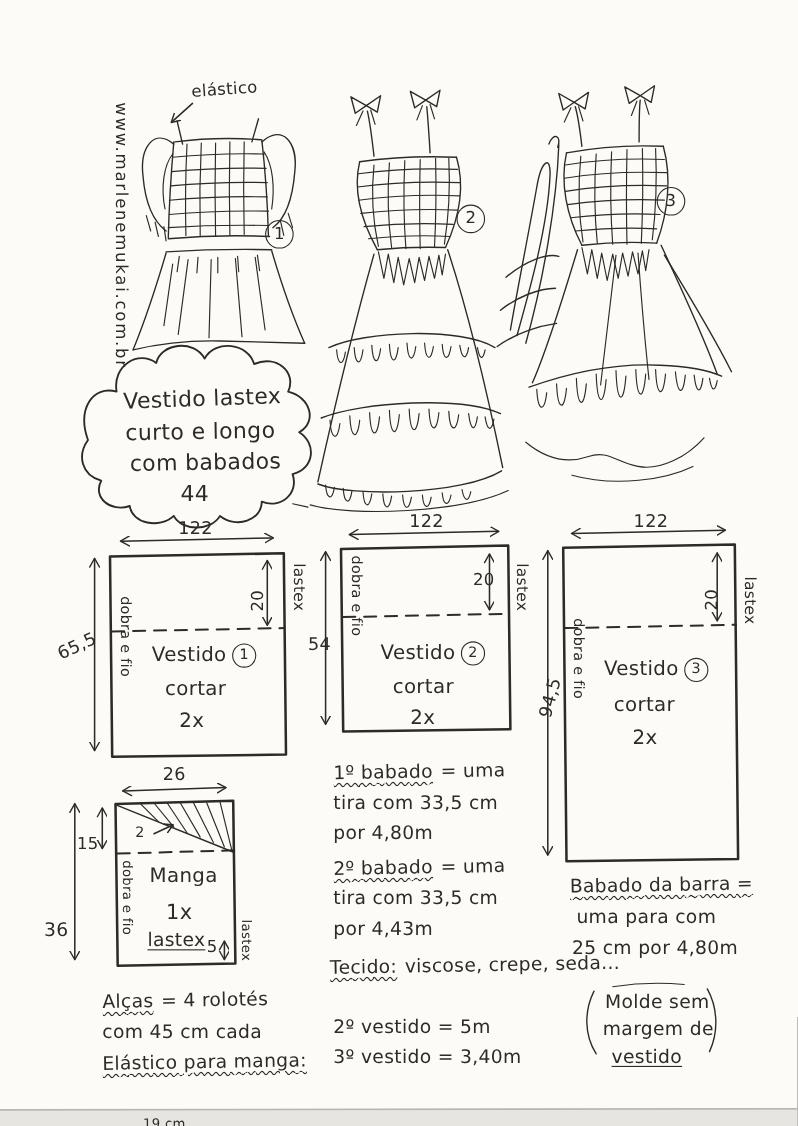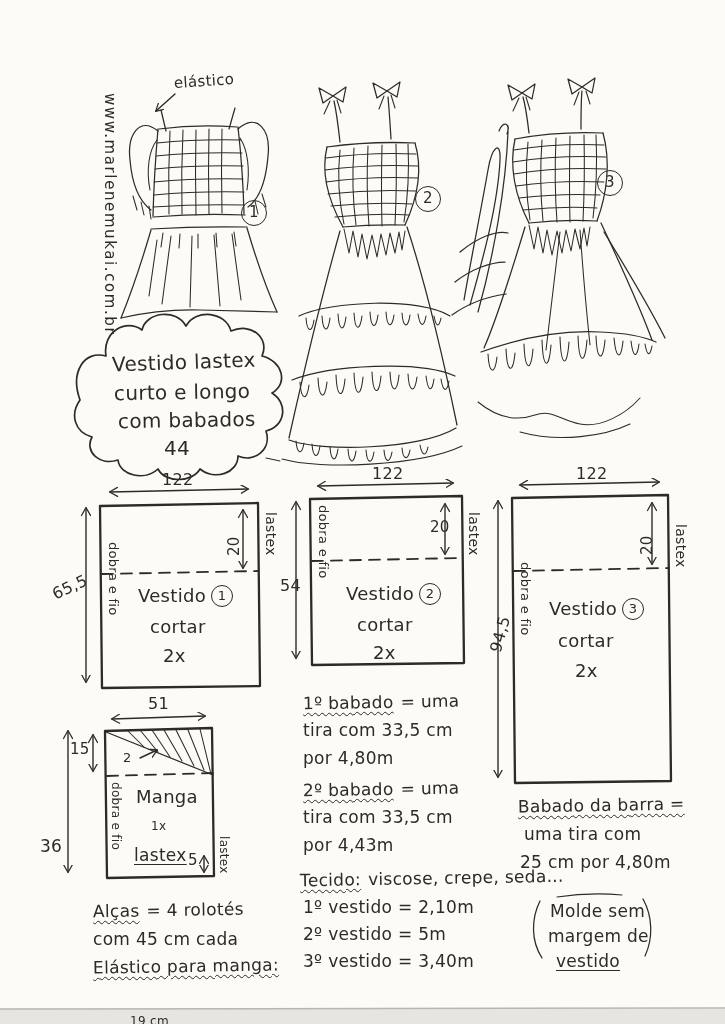--- a/index.html
+++ b/index.html
@@ -224,49 +224,48 @@
 <span class="t v" style="left:640px;top:555px;font-size:15px;transform:rotate(-90deg);">20</span>
 <span class="t v" style="left:688px;top:524px;font-size:14px;transform:rotate(90deg);">lastex</span>
 <span class="t v" style="left:532px;top:562px;font-size:13px;transform:rotate(90deg);">dobra e fio</span>
 <span class="t row" style="left:549px;top:598px;font-size:18px;">
       <span>Vestido</span>
       <span class="circ">3</span>
     </span>
 <span class="t" style="left:558px;top:632px;font-size:18px;">cortar</span>
 <span class="t" style="left:575px;top:662px;font-size:18px;">2x</span>
 
-<span class="t" style="left:148px;top:696px;font-size:16px;">51</span>
-<span class="t" style="left:70px;top:742px;font-size:15px;">15</span>
+<span class="t" style="left:148px;top:696px;font-size:16px;">26</span>
+<span class="t" style="left:70px;top:760px;font-size:15px;">15</span>
 <span class="t" style="left:40px;top:790px;font-size:17px;margin-top:48px;">36</span>
 <span class="t" style="left:123px;top:751px;font-size:13px;">2</span>
 <span class="t" style="left:136px;top:788px;font-size:18px;">Manga</span>
-<span class="t" style="left:151px;top:820px;font-size:12px;">1x</span>
+<span class="t" style="left:151px;top:820px;font-size:19px;">1x</span>
 <span class="t ul" style="left:134px;top:847px;font-size:17px;">lastex</span>
 <span class="t" style="left:188px;top:853px;font-size:15px;">5</span>
 <span class="t v" style="left:230px;top:836px;font-size:12px;transform:rotate(90deg);">lastex</span>
 <span class="t v" style="left:122px;top:782px;font-size:12px;transform:rotate(90deg);">dobra e fio</span>
 
 <span class="t" style="left:303px;top:694px;font-size:17px;transform:rotate(-1deg);"><span class="head wavy">1º babado</span><span>= uma</span></span>
 <span class="t" style="left:303px;top:722px;font-size:17px;">tira com 33,5 cm</span>
 <span class="t" style="left:303px;top:750px;font-size:17px;">por 4,80m</span>
 <span class="t" style="left:303px;top:781px;font-size:17px;transform:rotate(-1deg);"><span class="head wavy">2º babado</span><span>= uma</span></span>
 <span class="t" style="left:303px;top:809px;font-size:17px;">tira com 33,5 cm</span>
 <span class="t" style="left:303px;top:837px;font-size:17px;">por 4,43m</span>
 
 <span class="t" style="left:300px;top:870px;font-size:17px;transform:rotate(-1deg);"><span class="head wavy">Tecido:</span><span>viscose, crepe, seda...</span></span>
-<span class="t" style="left:303px;top:899px;font-size:17px;">1º vestido = 2,10m</span>
 <span class="t" style="left:303px;top:926px;font-size:17px;">2º vestido = 5m</span>
 <span class="t" style="left:303px;top:953px;font-size:17px;">3º vestido = 3,40m</span>
 
 <span class="t" style="left:93px;top:902px;font-size:17px;transform:rotate(-1deg);"><span class="head wavy">Alças</span><span>= 4 rolotés</span></span>
 <span class="t" style="left:93px;top:931px;font-size:17px;">com 45 cm cada</span>
 <span class="t wavy" style="left:93px;top:958px;font-size:17px;transform:rotate(-1deg);">Elástico para manga:</span>
 <span class="t" style="left:130px;top:986px;font-size:12px;margin-top:29px;">19 cm</span>
 
 <span class="t wavy" style="left:518px;top:797px;font-size:17px;transform:rotate(-1deg);">Babado da barra =</span>
-<span class="t" style="left:524px;top:826px;font-size:17px;">uma tira com</span>
+<span class="t" style="left:524px;top:826px;font-size:17px;">uma para com</span>
 <span class="t" style="left:520px;top:854px;font-size:17px;">25 cm por 4,80m</span>
 
 <span class="t" style="left:550px;top:903px;font-size:17px;">Molde sem</span>
 <span class="t" style="left:548px;top:928px;font-size:17px;">margem de</span>
 <span class="t ul" style="left:556px;top:953px;font-size:17px;">vestido</span>
 
 </div>
 
 </body></html>

